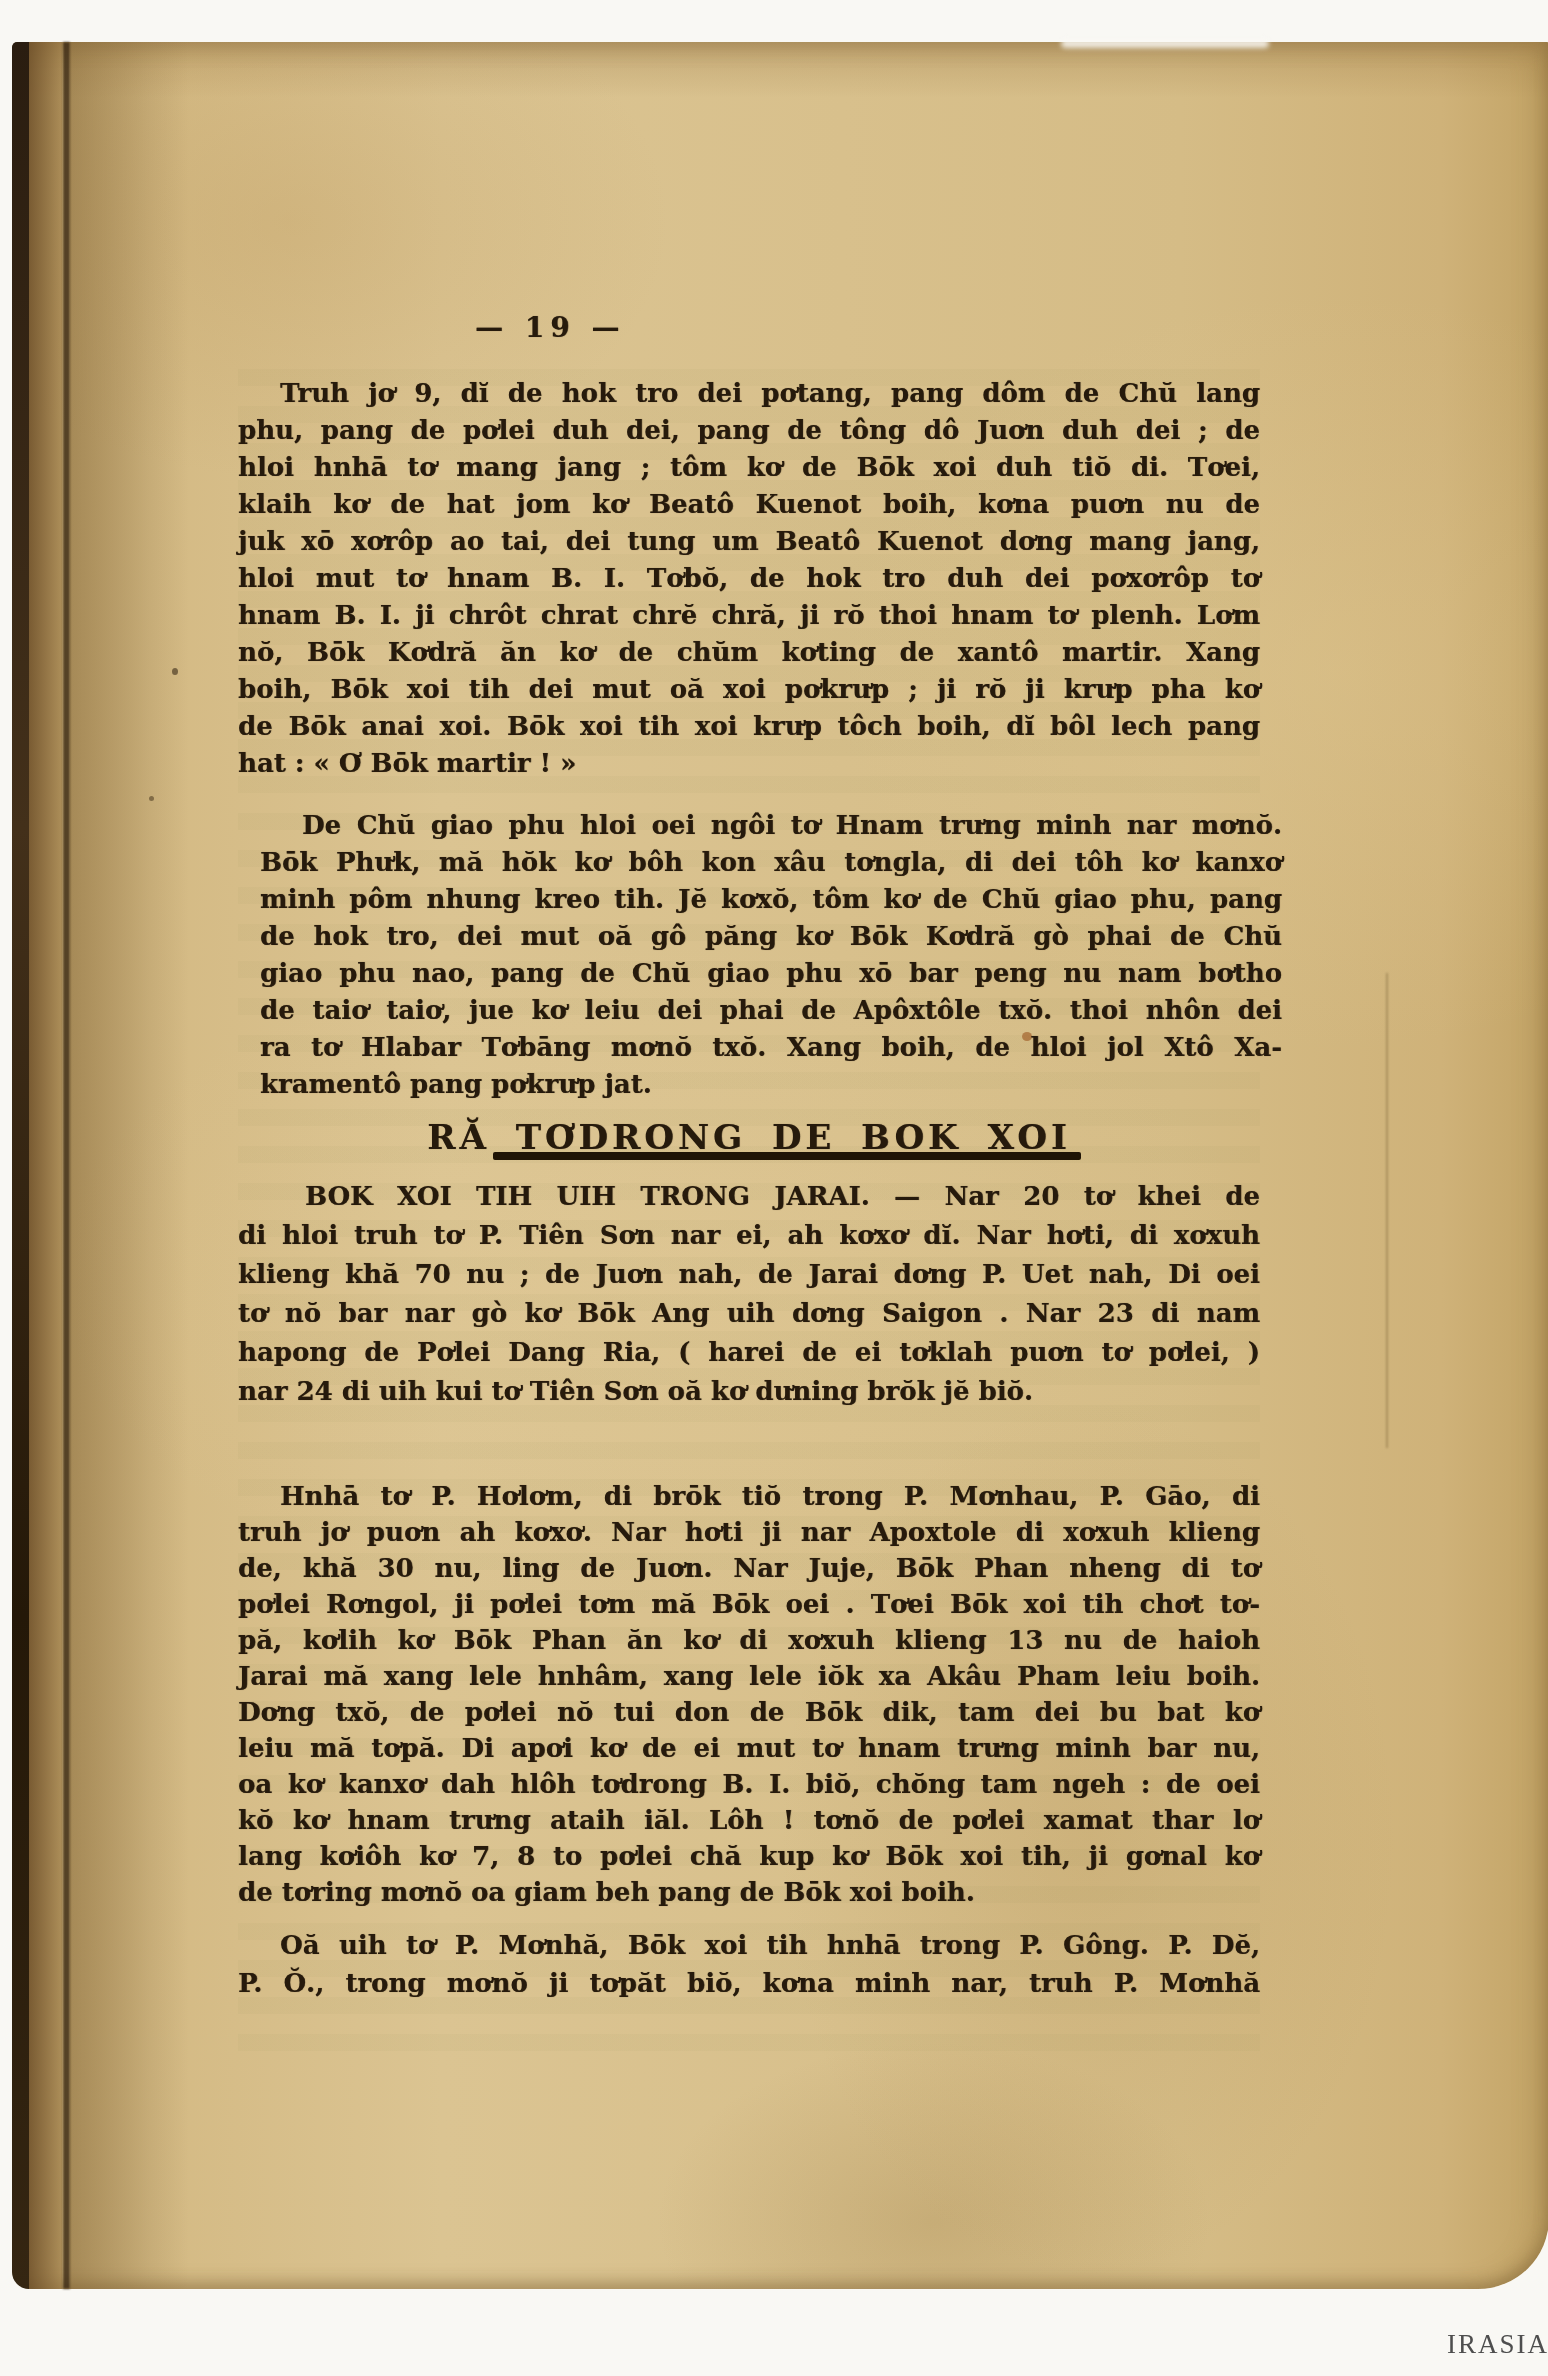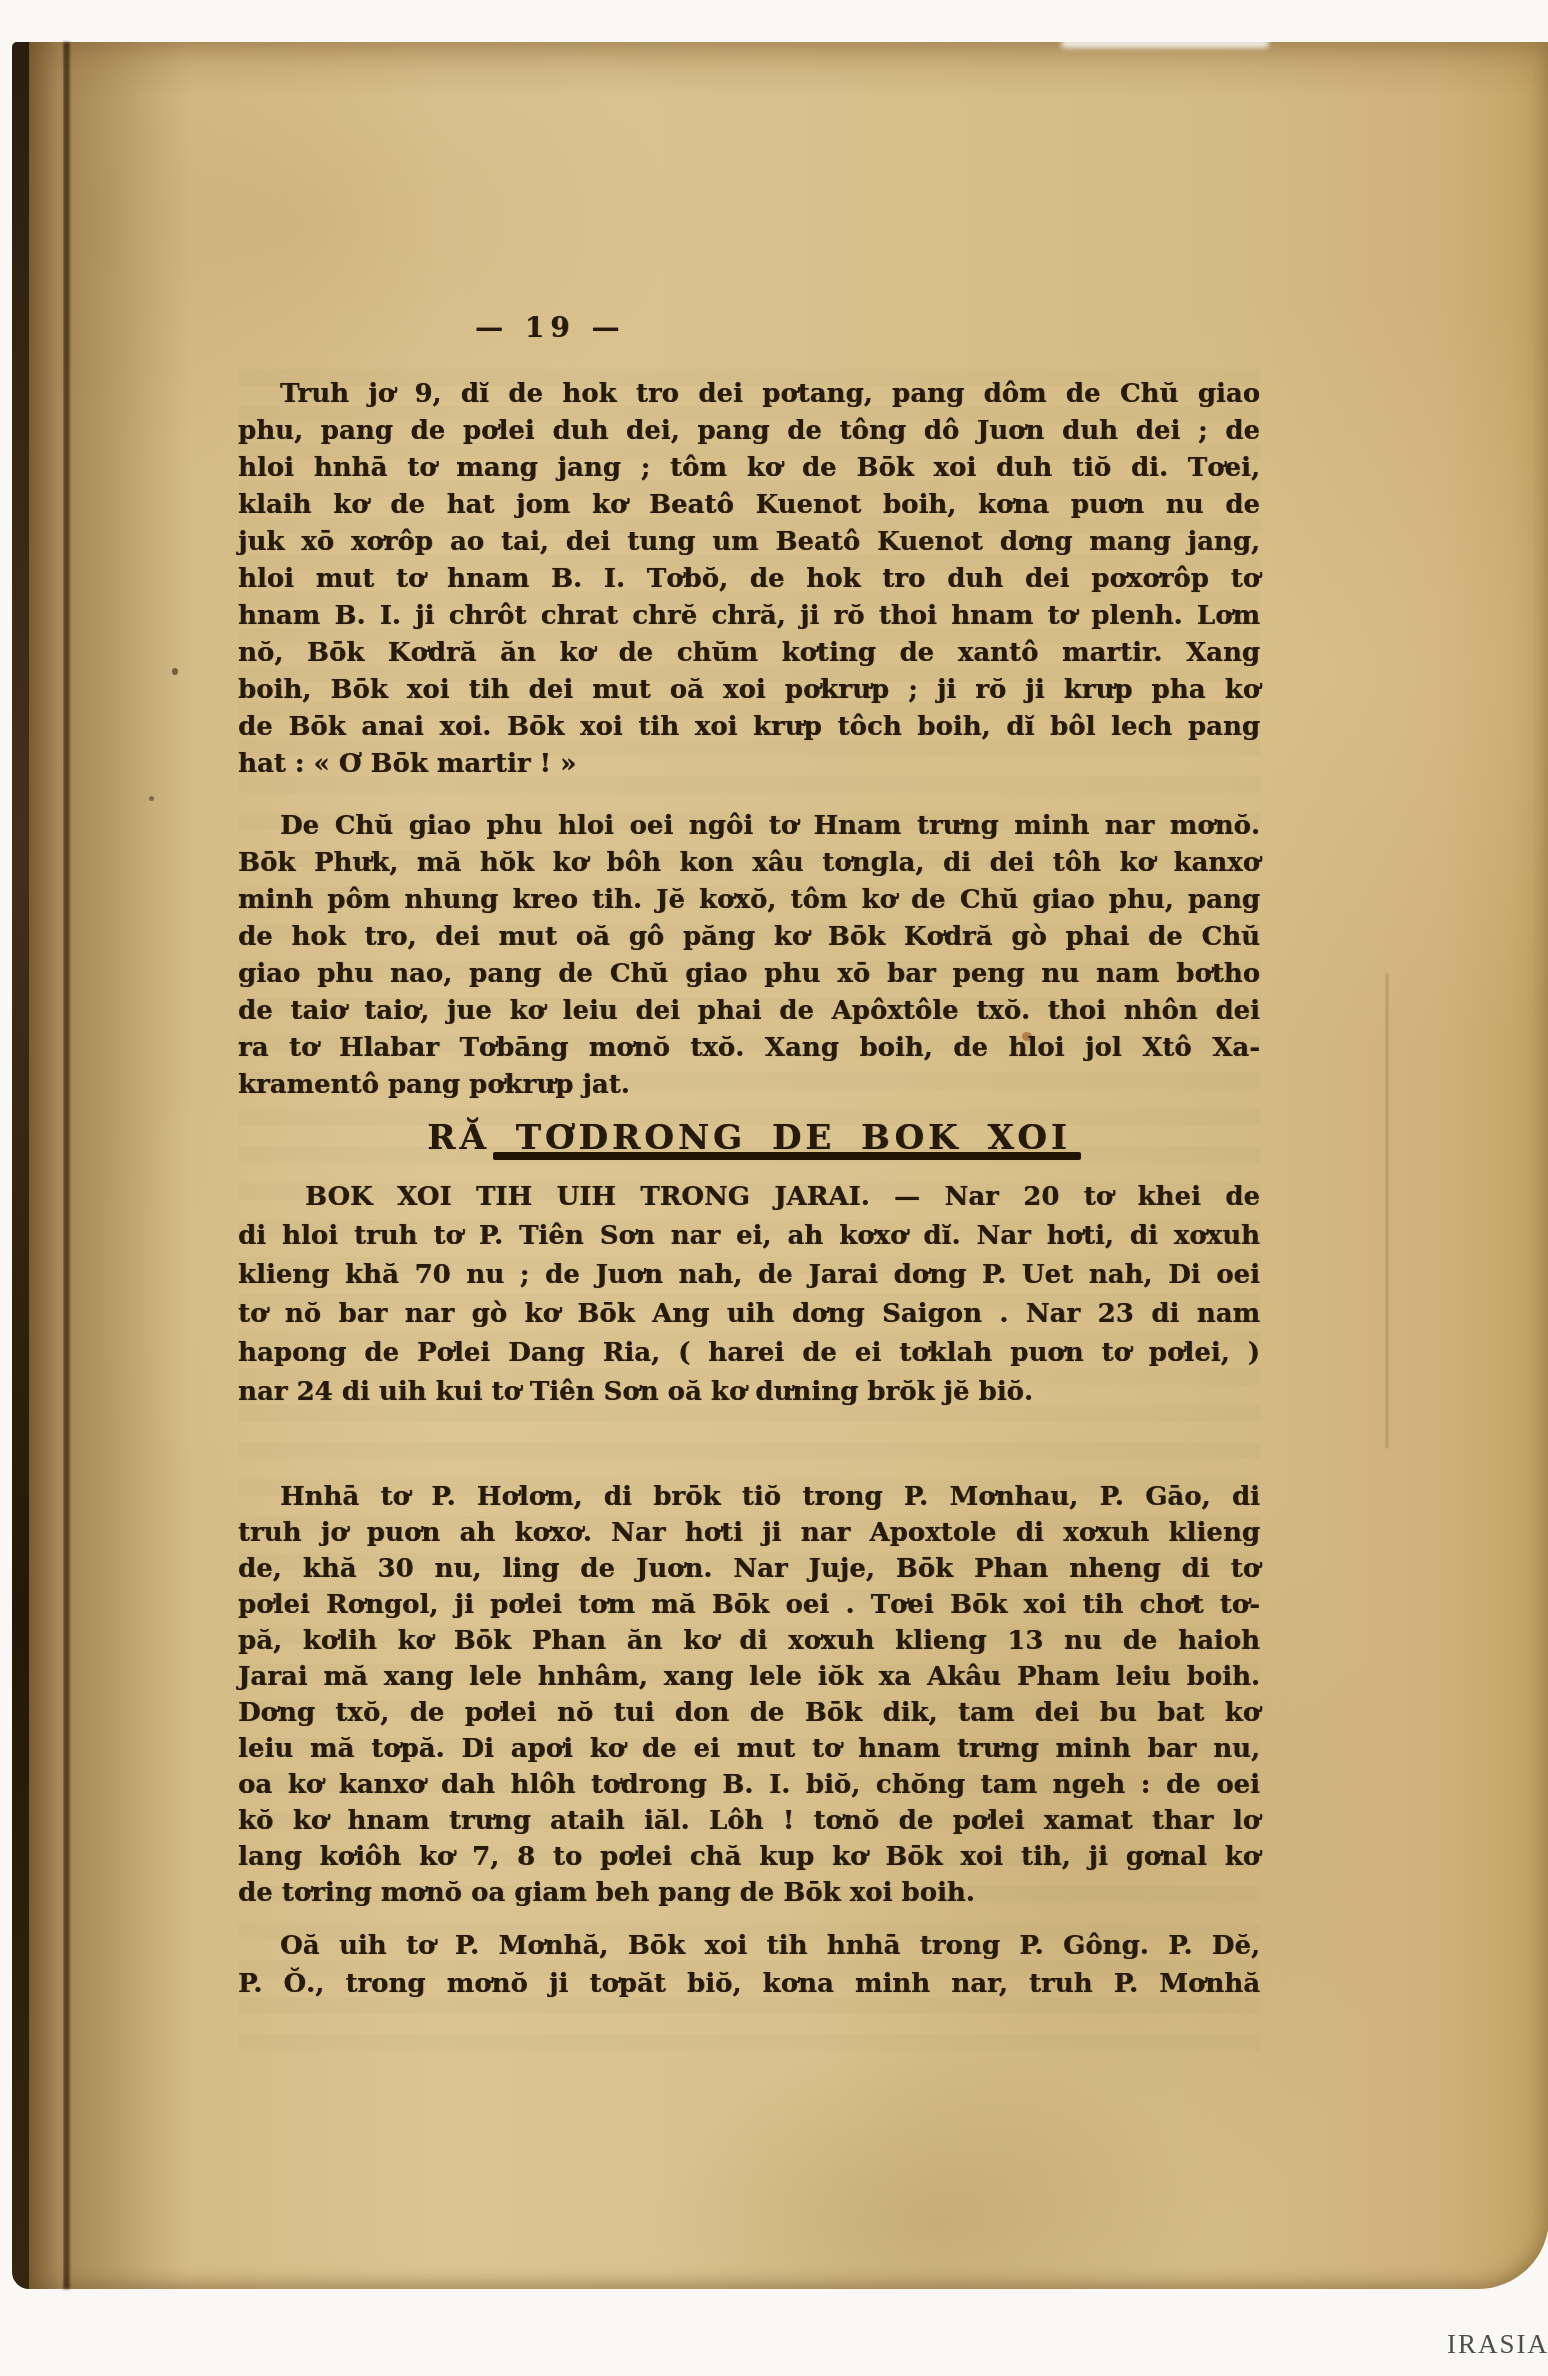--- a/index.html
+++ b/index.html
@@ -49,21 +49,21 @@
   .bleed{position:absolute;left:226px;top:327px;width:1022px;height:1683px;
     background:repeating-linear-gradient(180deg,rgba(112,118,58,.045) 0 17px,rgba(112,118,58,0) 17px 37px);
     pointer-events:none;}
   
   .ink{color:#261a0c;font-weight:700;
     text-shadow:0.4px 0.4px 0.7px rgba(34,22,8,.65);}
   .pagenum{position:absolute;left:463px;top:269px;width:218px;
     text-align:left;font-size:28px;letter-spacing:6px;}
   .para{position:absolute;left:226px;width:1022px;font-size:26px;}
   .p1{top:333px;line-height:37px;}
-  .p2{top:765px;line-height:37px;}
+  .p2{top:765px;line-height:37px;margin-left:22px;}
   .p3{top:1135px;line-height:39px;}
   .p4{top:1436px;line-height:36px;}
   .p5{top:1884px;line-height:38px;}
   .tline{text-align:justify;text-align-last:justify;text-justify:inter-word;}
   .tline.first{text-indent:42px;}
   .p3 .tline.first{text-indent:67px;}
   .tline.lastline{text-align-last:left;}
   .p5 .tline.lastline{text-align-last:justify;}
   .section-heading{position:absolute;left:226px;top:1075px;width:1022px;
     text-align:center;font-size:34px;letter-spacing:4px;word-spacing:10px;}
@@ -85,21 +85,21 @@
   <div class="edge-wear"></div>
   <div class="bleed"></div>
   <div class="speck s1"></div>
   <div class="speck s2"></div>
   <div class="stain"></div>
   <div class="crease"></div>
 
   <div class="pagenum ink">— 19 —</div>
 
   <div class="para p1 ink">
-      <div class="tline first">Truh jơ 9, dĭ de hok tro dei pơtang, pang dôm de Chŭ giao</div>
+      <div class="tline first">Truh jơ 9, dĭ de hok tro dei pơtang, pang dôm de Chŭ lang</div>
       <div class="tline">phu, pang de pơlei duh dei, pang de tông dô Juơn duh dei ; de</div>
       <div class="tline">hloi hnhā tơ mang jang ; tôm kơ de Bōk xoi duh tiŏ di. Tơei,</div>
       <div class="tline">klaih kơ de hat jom kơ Beatô Kuenot boih, kơna puơn nu de</div>
       <div class="tline">juk xō xơrôp ao tai, dei tung um Beatô Kuenot dơng mang jang,</div>
       <div class="tline">hloi mut tơ hnam B. I. Tơbŏ, de hok tro duh dei pơxơrôp tơ</div>
       <div class="tline">hnam B. I. ji chrôt chrat chrĕ chră, ji rŏ thoi hnam tơ plenh. Lơm</div>
       <div class="tline">nŏ, Bōk Kơdră ăn kơ de chŭm kơting de xantô martir. Xang</div>
       <div class="tline">boih, Bōk xoi tih dei mut oă xoi pơkrưp ; ji rŏ ji krưp pha kơ</div>
       <div class="tline">de Bōk anai xoi. Bōk xoi tih xoi krưp tôch boih, dĭ bôl lech pang</div>
       <div class="tline lastline">hat : « Ơ Bōk martir ! »</div>

